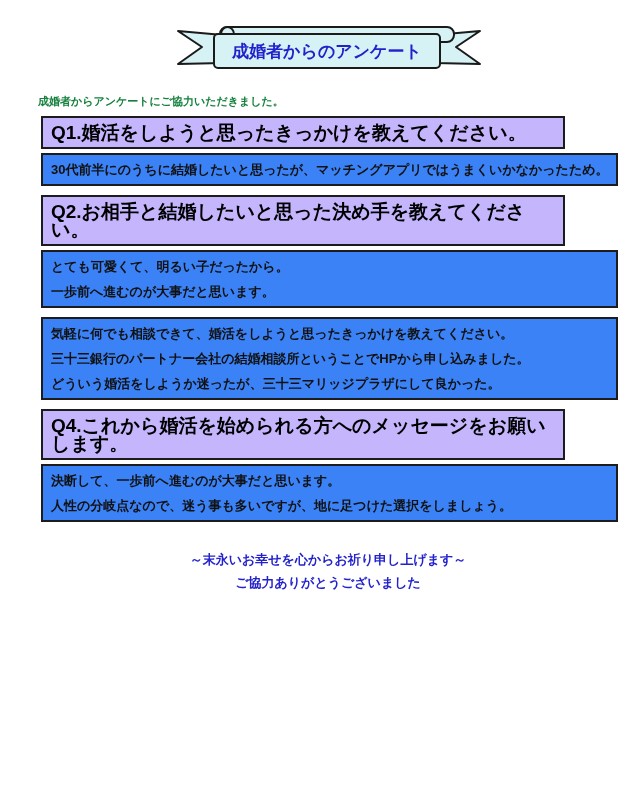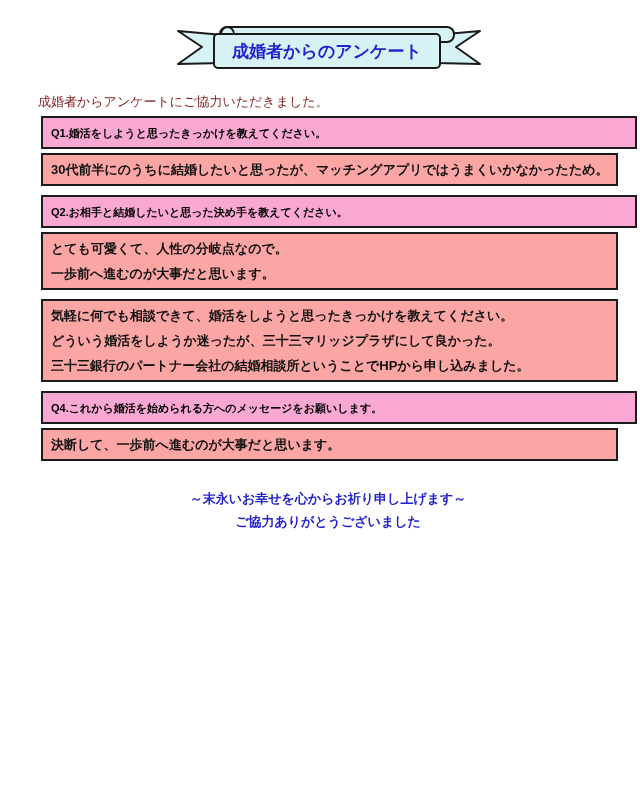--- a/index.html
+++ b/index.html
@@ -9,39 +9,39 @@
     color: #111111;
   }
   .page { position: relative; width: 640px; height: 802px; overflow: hidden; background: #ffffff; margin-left: 8px; }
 
   
   .banner-wrap { display: block; width: 640px; height: 84px; }
 
   
   .intro {
     margin: 8px 30px 0 30px;
-    font-size: 13px; font-weight: normal; color: #7f1d1d;
+    font-size: 11px; font-weight: bold; color: #15803d;
     line-height: 19px;
   }
 
   
   .qa { margin: 9px 30px 0 33px; width: 577px; box-sizing: border-box; }
   .qa.first { margin-top: 5px; }
   .qa-header {
-    box-sizing: border-box; width: 596px;
-    background: #f9a8d4;
+    box-sizing: border-box; width: 524px;
+    background: #c4b5fd;
     border: 2px solid #1c1c1c;
     padding: 6px 8px 5px 8px;
-    font-size: 11px; font-weight: bold; color: #000000;
+    font-size: 19px; font-weight: bold; color: #000000;
     line-height: 18px;
   }
   .qa-answer {
     box-sizing: border-box; width: 577px;
     margin-top: 4px;
-    background: #fca5a5;
+    background: #3b82f6;
     border: 2px solid #1c1c1c;
     padding: 2px 8px;
   }
   .ans-line {
     font-size: 13px; font-weight: bold; color: #111111;
     line-height: 25px; white-space: nowrap;
   }
 
   
   .footer {
@@ -72,37 +72,38 @@
   <div class="qa first">
     <div class="qa-header">Q1.婚活をしようと思ったきっかけを教えてください。</div>
     <div class="qa-answer">
       <div class="ans-line">30代前半にのうちに結婚したいと思ったが、マッチングアプリではうまくいかなかったため。</div>
     </div>
   </div>
 
   <div class="qa">
     <div class="qa-header">Q2.お相手と結婚したいと思った決め手を教えてください。</div>
     <div class="qa-answer">
-      <div class="ans-line">とても可愛くて、人性の分岐点なので。</div>
+      <div class="ans-line">とても可愛くて、明るい子だったから。</div>
       <div class="ans-line">一歩前へ進むのが大事だと思います。</div>
     </div>
   </div>
 
   <div class="qa">
     <div class="qa-answer">
       <div class="ans-line">気軽に何でも相談できて、婚活をしようと思ったきっかけを教えてください。</div>
+      <div class="ans-line">三十三銀行のパートナー会社の結婚相談所ということでHPから申し込みました。</div>
       <div class="ans-line">どういう婚活をしようか迷ったが、三十三マリッジプラザにして良かった。</div>
-      <div class="ans-line">三十三銀行のパートナー会社の結婚相談所ということでHPから申し込みました。</div>
     </div>
   </div>
 
   <div class="qa">
     <div class="qa-header">Q4.これから婚活を始められる方へのメッセージをお願いします。</div>
     <div class="qa-answer">
       <div class="ans-line">決断して、一歩前へ進むのが大事だと思います。</div>
+      <div class="ans-line">人性の分岐点なので、迷う事も多いですが、地に足つけた選択をしましょう。</div>
     </div>
   </div>
 
   <div class="footer">
     <div>～末永いお幸せを心からお祈り申し上げます～</div>
     <div>ご協力ありがとうございました</div>
   </div>
 
 </div>
 

